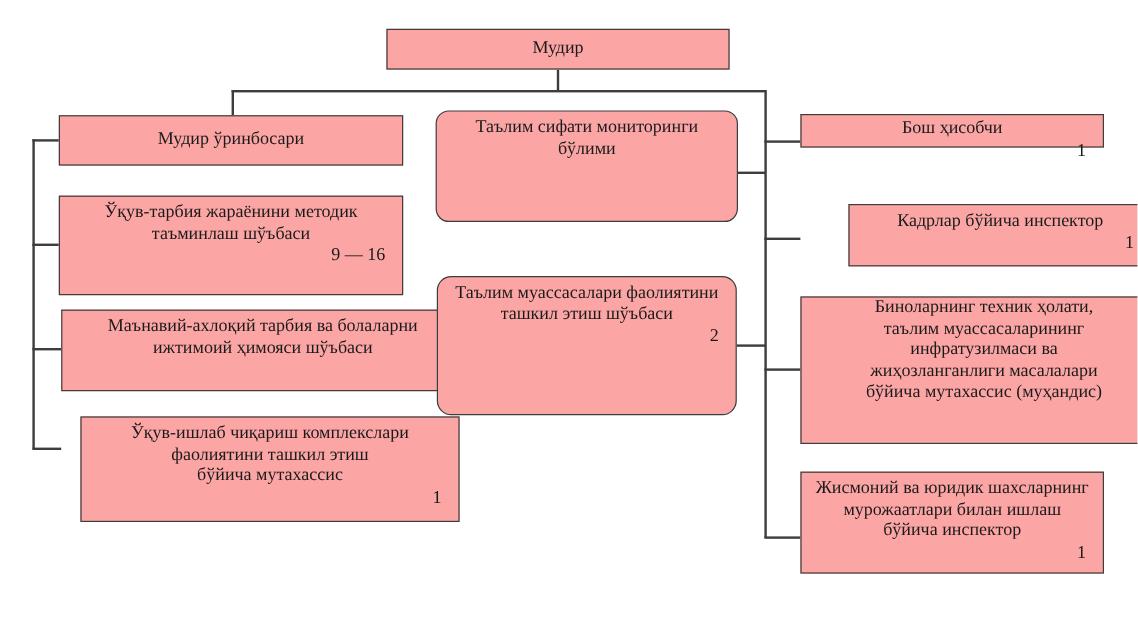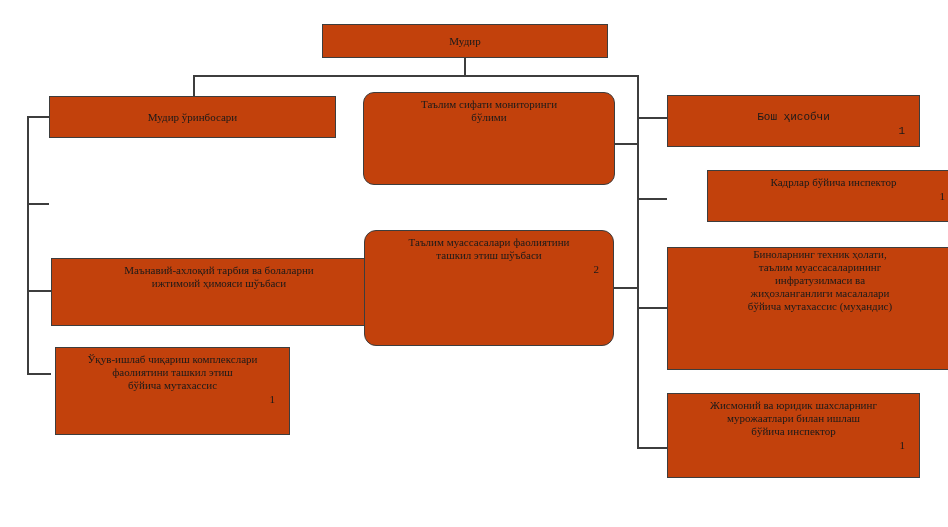--- a/index.html
+++ b/index.html
@@ -1,38 +1,38 @@
 <!DOCTYPE html>
 <html><head>
 <meta charset="utf-8">
 <style>
   html,body{margin:0;padding:0;background:#fff;}
   #canvas{
     position:relative;width:948px;height:527px;background:#ffffff;overflow:hidden;
     font-family:"Liberation Serif","DejaVu Serif",serif;color:#1a1a1a;
   }
   .node{
-    position:absolute;box-sizing:border-box;background:#c2410c;
-    border:1.5px solid #3d3d3d;font-size:11px;line-height:1.18;padding-top:5px;
+    position:absolute;box-sizing:border-box;background:#fca5a5;
+    border:1.5px solid #3d3d3d;font-size:15px;line-height:1.18;padding-top:5px;
   }
   .node .title{text-align:center;white-space:pre-line;padding:0 6px;}
   .node .count{text-align:right;padding-right:14px;margin-top:1px;}
   .node.vcenter{display:flex;align-items:center;justify-content:center;padding-top:0;}
   .line{position:absolute;background:#3d3d3d;}
   .h{height:1.5px;} .v{width:1.5px;}
 
   
   #b-mudir{left:322px;top:24px;width:286px;height:34px;}
   #b-deputy{left:49px;top:96px;width:287px;height:42px;}
   #b-methodical{left:49px;top:163px;width:287px;height:83px;}
   #b-moral{left:51px;top:258px;width:336px;height:68px;}
-  #b-complexes{left:55px;top:347px;width:235px;height:88px;}
+  #b-complexes{left:67px;top:347px;width:316px;height:88px;}
   #b-monitoring{left:363px;top:92px;width:252px;height:93px;border-radius:11px;}
   #b-institutions{left:364px;top:230px;width:250px;height:116px;border-radius:12px;}
-  #b-accountant{left:667px;top:95px;width:253px;height:52px;padding-top:15px;font-family:Liberation Mono, monospace;}
+  #b-accountant{left:667px;top:95px;width:253px;height:28px;padding-top:3px;}
   #b-hr{left:667px;top:170px;width:253px;height:52px;margin-left:40px;}
   #b-buildings{left:667px;top:247px;width:306px;height:123px;padding-top:0;}
   #b-individuals{left:667px;top:393px;width:253px;height:85px;}
 
   
   #ln-mudir-down{left:464px;top:58px;height:17px;}
   #ln-trunk{left:193px;top:75px;width:445px;}
   #ln-deputy-drop{left:193px;top:75px;height:21px;}
   #ln-left-rail{left:27px;top:116px;height:258px;}
   #ln-lstub1{left:27px;top:116px;width:22px;}
@@ -69,20 +69,25 @@
   <div class="line h" id="ln-rstub4"></div>
 
   <div class="node vcenter" id="b-mudir">
     <div class="title">Мудир</div>
   </div>
 
   <div class="node vcenter" id="b-deputy">
     <div class="title">Мудир ўринбосари</div>
   </div>
 
+  <div class="node" id="b-methodical">
+    <div class="title">Ўқув-тарбия жараёнини методик
+таъминлаш шўъбаси</div>
+    <div class="count">9 — 16</div>
+  </div>
 
   <div class="node" id="b-moral">
     <div class="title">Маънавий-ахлоқий тарбия ва болаларни
 ижтимоий ҳимояси шўъбаси</div>
     <div class="count">2</div>
   </div>
 
   <div class="node" id="b-complexes">
     <div class="title">Ўқув-ишлаб чиқариш комплекслари
 фаолиятини ташкил этиш

